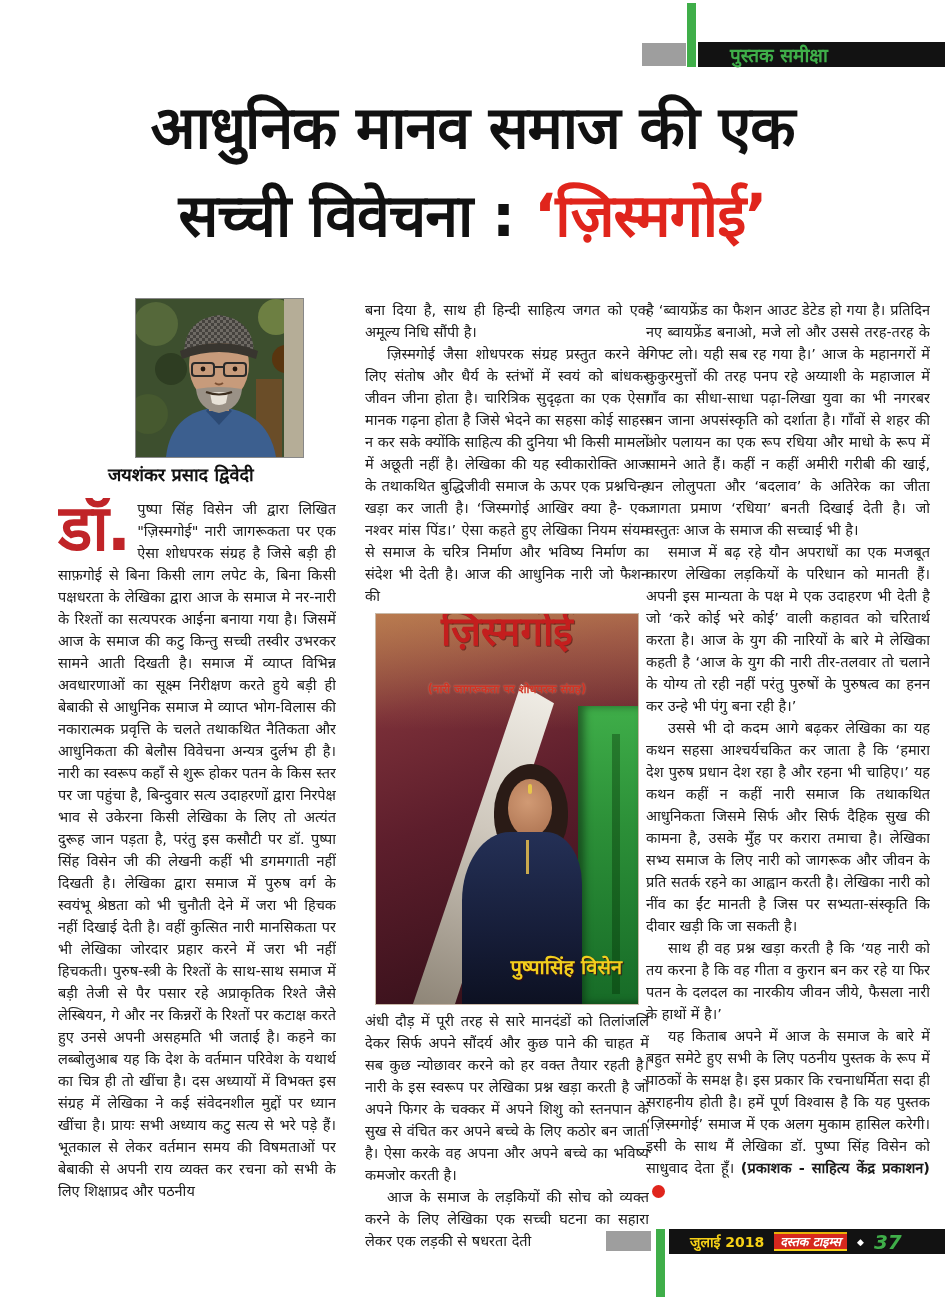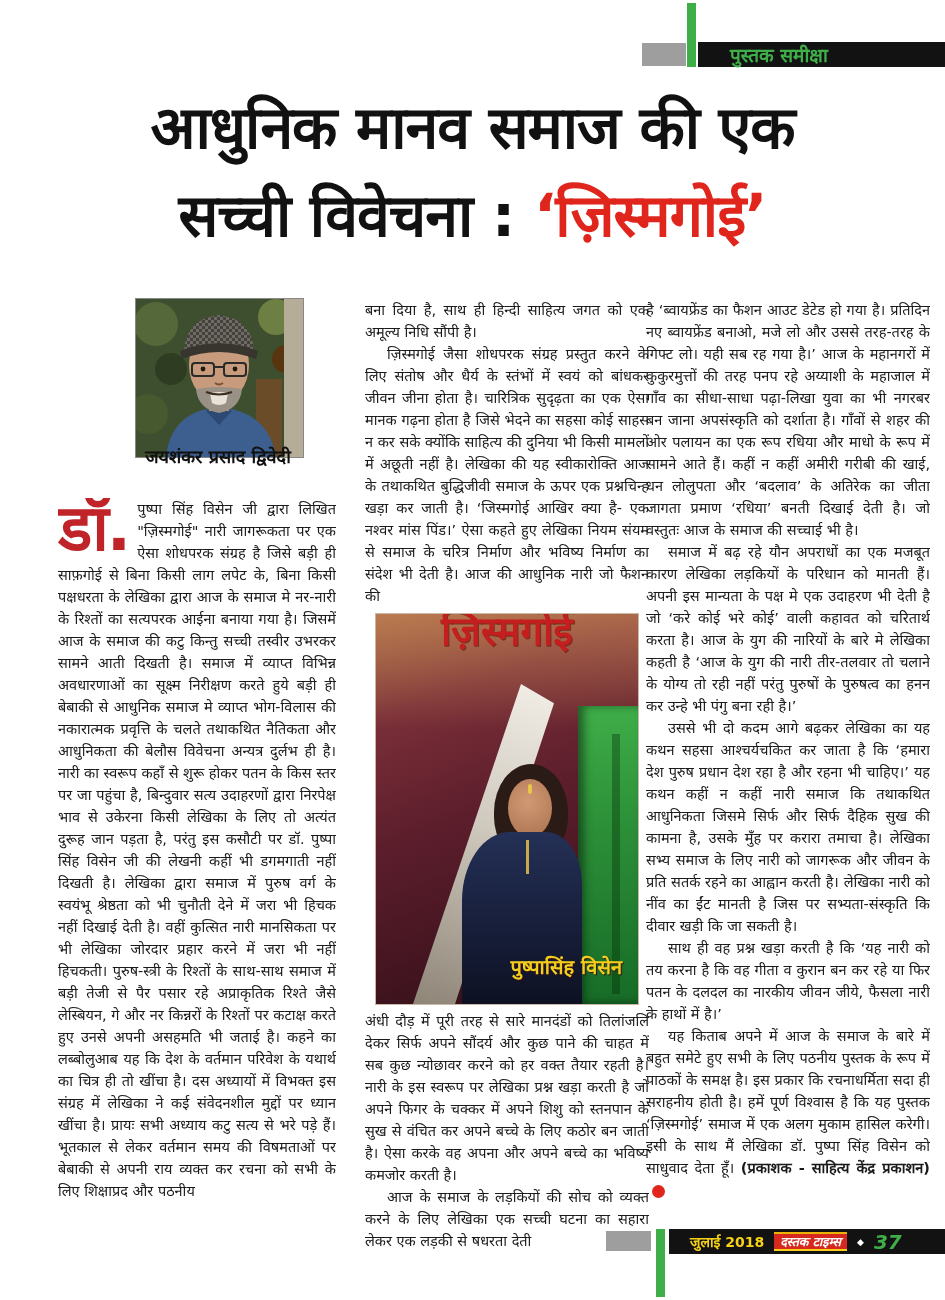--- a/index.html
+++ b/index.html
@@ -14,21 +14,21 @@
   .hdr-black span{color:#3fae49;font-size:19px;font-weight:bold;padding-left:32px;}
 
   
   .title{position:absolute;left:40px;top:84px;width:865px;text-align:center;
          font-weight:800;color:#111;font-size:59px;line-height:88px;letter-spacing:-1px;}
   .title .book{color:#e0251c;}
 
   
   .photo{position:absolute;left:135px;top:298px;width:167px;height:158px;border:1px solid #888;
          overflow:hidden;background:#4b5d3a;}
-  .photo-caption{position:absolute;left:108px;top:444px;width:220px;text-align:center;
+  .photo-caption{position:absolute;left:108px;top:462px;width:220px;text-align:left;
                  font-size:18px;font-weight:bold;color:#111;}
 
   
   .col{position:absolute;font-size:14.5px;line-height:22px;color:#1a1a1a;text-align:justify;overflow:hidden;}
   .col p{margin:0;}
   .col p.indent{text-indent:22px;}
   #col1{left:58px;top:498px;width:278px;height:748px;}
   #col2{left:365px;top:299px;width:284px;height:952px;}
   #col3{left:646px;top:299px;width:284px;height:950px;}
   .dropcap{float:left;font-size:64px;line-height:52px;font-weight:bold;color:#c02428;
@@ -141,20 +141,21 @@
       <div class="glow"></div>
       <div class="greenband"></div>
       <div class="greenstreak"></div>
       <div class="drape"></div>
       <div class="hair"></div>
       <div class="face"></div>
       <div class="bindi"></div>
       <div class="body-drk"></div>
       <div class="jewel"></div>
       <div class="cover-title">ज़िस्मगोई</div>
+      <div class="cover-sub">(नारी जागरूकता पर शोधपरक संग्रह)</div>
       <div class="cover-author">पुष्पासिंह विसेन</div>
     </div>
 
     <p>अंधी दौड़ में पूरी तरह से सारे मानदंडों को तिलांजलि देकर सिर्फ अपने सौंदर्य और कुछ पाने की चाहत में सब कुछ न्योछावर करने को हर वक्त तैयार रहती है। नारी के इस स्वरूप पर लेखिका प्रश्न खड़ा करती है जो अपने फिगर के चक्कर में अपने शिशु को स्तनपान के सुख से वंचित कर अपने बच्चे के लिए कठोर बन जाती है। ऐसा करके वह अपना और अपने बच्चे का भविष्य कमजोर करती है।</p>
     <p class="indent">आज के समाज के लड़कियों की सोच को व्यक्त करने के लिए लेखिका एक सच्ची घटना का सहारा लेकर एक लड़की से षधरता देती</p>
   </div>
 
   <div id="col3" class="col">
     <p>है ‘ब्वायफ्रेंड का फैशन आउट डेटेड हो गया है। प्रतिदिन नए ब्वायफ्रेंड बनाओ, मजे लो और उससे तरह-तरह के गिफ्ट लो। यही सब रह गया है।’ आज के महानगरों में कुकुरमुत्तों की तरह पनप रहे अय्याशी के महाजाल में गाँव का सीधा-साधा पढ़ा-लिखा युवा का भी नगरबर बन जाना अपसंस्कृति को दर्शाता है। गाँवों से शहर की ओर पलायन का एक रूप रधिया और माधो के रूप में सामने आते हैं। कहीं न कहीं अमीरी गरीबी की खाई, धन लोलुपता और ‘बदलाव’ के अतिरेक का जीता जागता प्रमाण ‘रधिया’ बनती दिखाई देती है। जो वस्तुतः आज के समाज की सच्चाई भी है।</p>
     <p class="indent">समाज में बढ़ रहे यौन अपराधों का एक मजबूत कारण लेखिका लड़कियों के परिधान को मानती हैं। अपनी इस मान्यता के पक्ष मे एक उदाहरण भी देती है जो ‘करे कोई भरे कोई’ वाली कहावत को चरितार्थ करता है। आज के युग की नारियों के बारे मे लेखिका कहती है ‘आज के युग की नारी तीर-तलवार तो चलाने के योग्य तो रही नहीं परंतु पुरुषों के पुरुषत्व का हनन कर उन्हे भी पंगु बना रही है।’</p>

